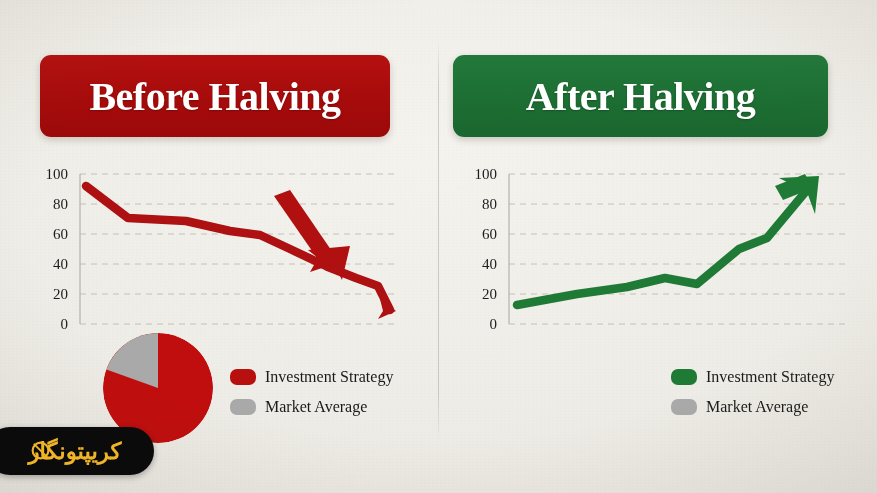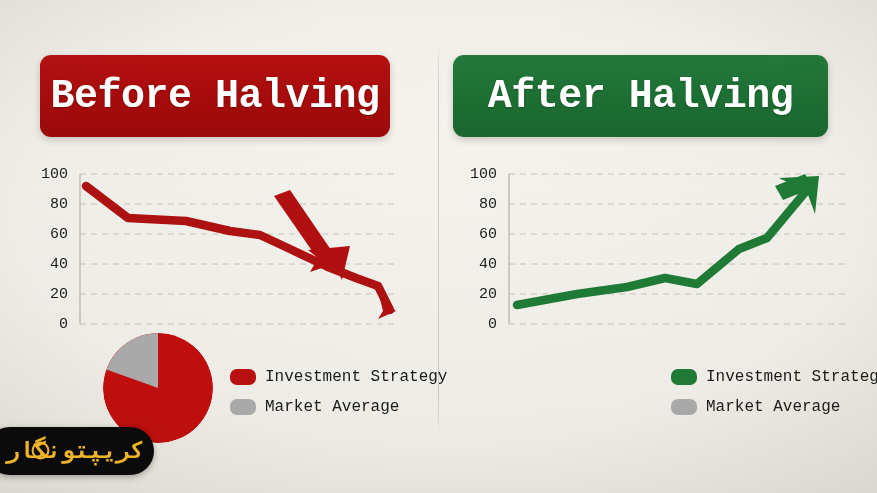--- a/index.html
+++ b/index.html
@@ -5,21 +5,21 @@
   html, body {
     margin: 0;
     padding: 0;
     background: #2b2b2b;
   }
   #stage {
     position: relative;
     width: 877px;
     height: 493px;
     overflow: hidden;
-    font-family: Liberation Mono, monospace;
+    font-family: Liberation Serif, serif;
     background:
       radial-gradient(ellipse 120% 110% at 50% 30%, #f5f3ee 0%, #efedE7 45%, #e6e3dc 100%);
   }
   
   #grain {
     position: absolute;
     inset: 0;
     pointer-events: none;
     opacity: .5;
     background-image:

